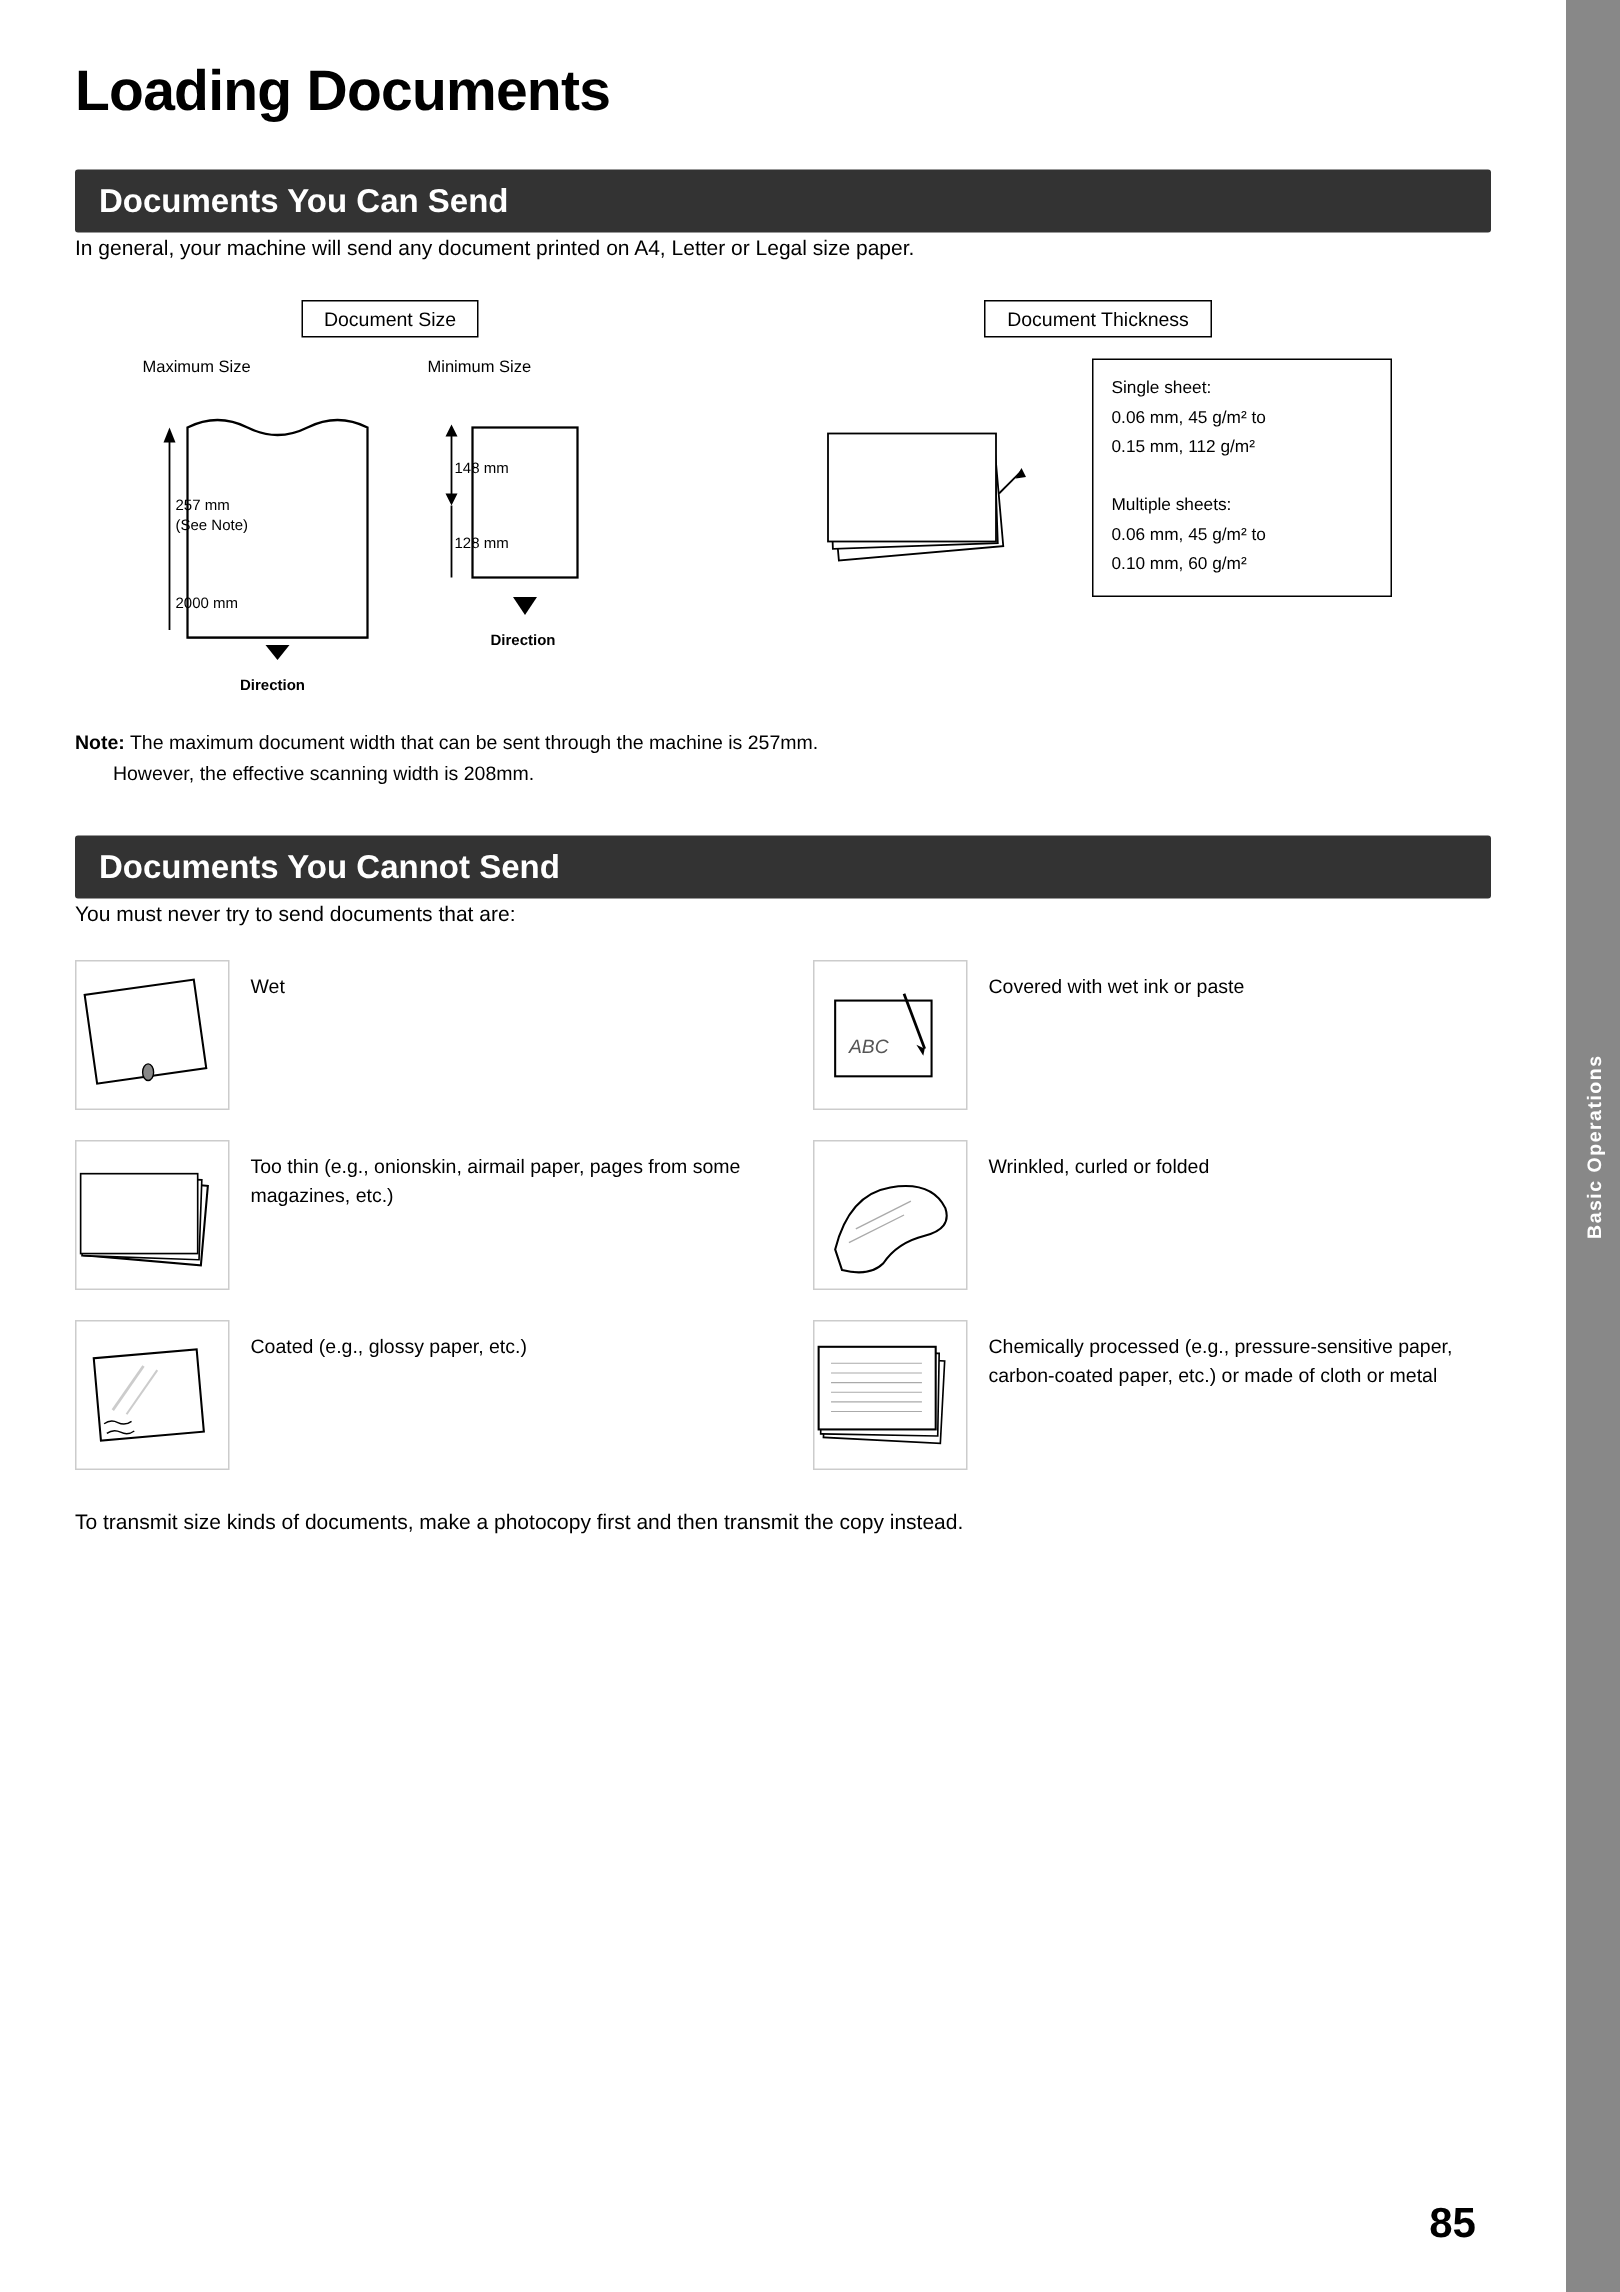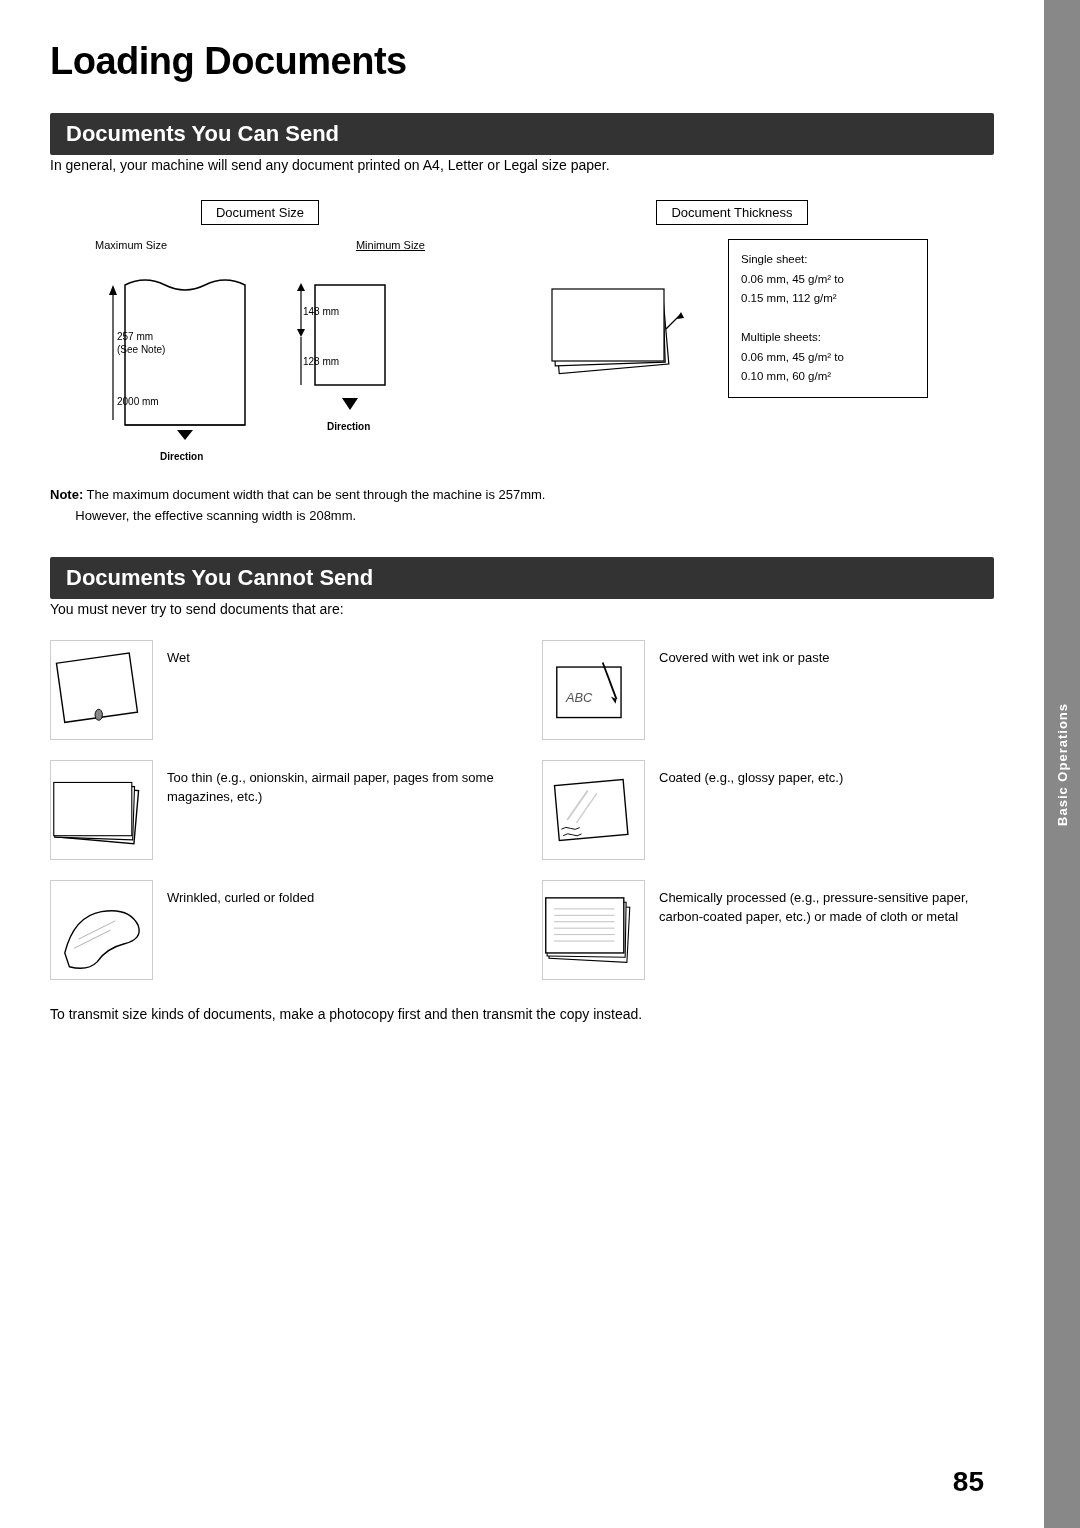--- a/index.html
+++ b/index.html
@@ -114,22 +114,21 @@
     }
 
     .max-doc-svg {
       display: block;
     }
 
     
     .min-size-container {
       display: flex;
       flex-direction: column;
-      align-items: flex-end;
-      text-decoration: underline;
+      align-items: flex-start;
     }
 
     
     .diagram-right {
       display: flex;
       flex-direction: column;
       align-items: center;
       flex: 1;
     }
 
@@ -353,43 +352,43 @@
             <rect x="3" y="15" width="85" height="58" fill="white" stroke="#000" stroke-width="1.2"></rect>
           </svg>
         </div>
         <div class="item-label">Too thin (e.g., onionskin, airmail paper, pages from some magazines, etc.)</div>
       </div>
 
       <div class="cannot-send-item">
         <div class="item-image">
           <svg width="110" height="90" viewBox="0 0 110 90">
 
+            <path d="M 15 70 Q 25 30 55 25 Q 85 20 95 40 Q 100 55 80 60 Q 60 65 50 80 Q 40 90 20 85 Z" fill="white" stroke="#000" stroke-width="1.5"></path>
+
+            <line x1="30" y1="55" x2="70" y2="35" stroke="#aaa" stroke-width="1"></line>
+            <line x1="25" y1="65" x2="65" y2="45" stroke="#aaa" stroke-width="1"></line>
+          </svg>
+        </div>
+        <div class="item-label">Wrinkled, curled or folded</div>
+      </div>
+
+      <div class="cannot-send-item">
+        <div class="item-image">
+          <svg width="110" height="90" viewBox="0 0 110 90">
+
             <rect x="15" y="15" width="75" height="60" fill="white" stroke="#000" stroke-width="1.5" transform="rotate(-5,52,45)"></rect>
 
             <line x1="25" y1="55" x2="50" y2="25" stroke="#ccc" stroke-width="2" transform="rotate(-5,37,40)"></line>
             <line x1="35" y1="58" x2="60" y2="28" stroke="#ccc" stroke-width="1.5" transform="rotate(-5,47,43)"></line>
 
             <path d="M20 65 Q25 62 30 65 Q35 68 40 65" fill="none" stroke="#000" stroke-width="1" transform="rotate(-5,30,65)"></path>
             <path d="M22 72 Q27 69 32 72 Q37 75 42 72" fill="none" stroke="#000" stroke-width="1" transform="rotate(-5,32,72)"></path>
           </svg>
         </div>
         <div class="item-label">Coated (e.g., glossy paper, etc.)</div>
-      </div>
-
-      <div class="cannot-send-item">
-        <div class="item-image">
-          <svg width="110" height="90" viewBox="0 0 110 90">
-
-            <path d="M 15 70 Q 25 30 55 25 Q 85 20 95 40 Q 100 55 80 60 Q 60 65 50 80 Q 40 90 20 85 Z" fill="white" stroke="#000" stroke-width="1.5"></path>
-
-            <line x1="30" y1="55" x2="70" y2="35" stroke="#aaa" stroke-width="1"></line>
-            <line x1="25" y1="65" x2="65" y2="45" stroke="#aaa" stroke-width="1"></line>
-          </svg>
-        </div>
-        <div class="item-label">Wrinkled, curled or folded</div>
       </div>
 
       <div class="cannot-send-item">
         <div class="item-image">
           <svg width="110" height="90" viewBox="0 0 110 90">
 
             <rect x="8" y="18" width="85" height="60" fill="white" stroke="#000" stroke-width="1.2" transform="rotate(3,50,48)"></rect>
             <rect x="5" y="14" width="85" height="60" fill="white" stroke="#000" stroke-width="1.2" transform="rotate(1,47,44)"></rect>
             <rect x="3" y="10" width="85" height="60" fill="white" stroke="#000" stroke-width="1.5"></rect>
 

